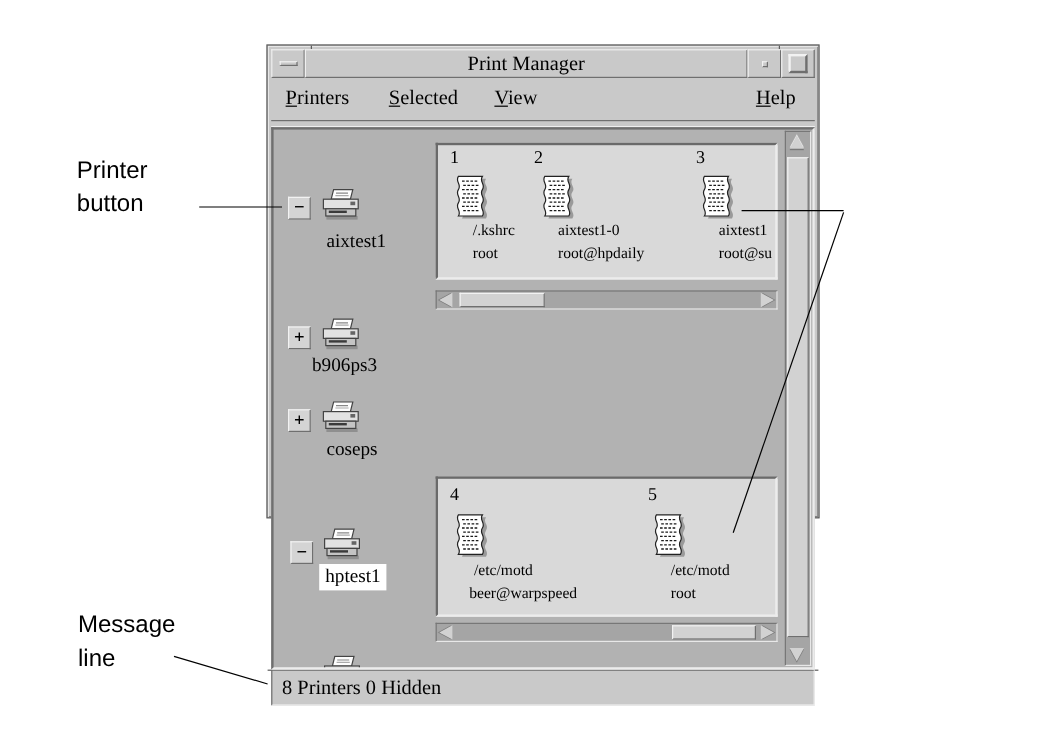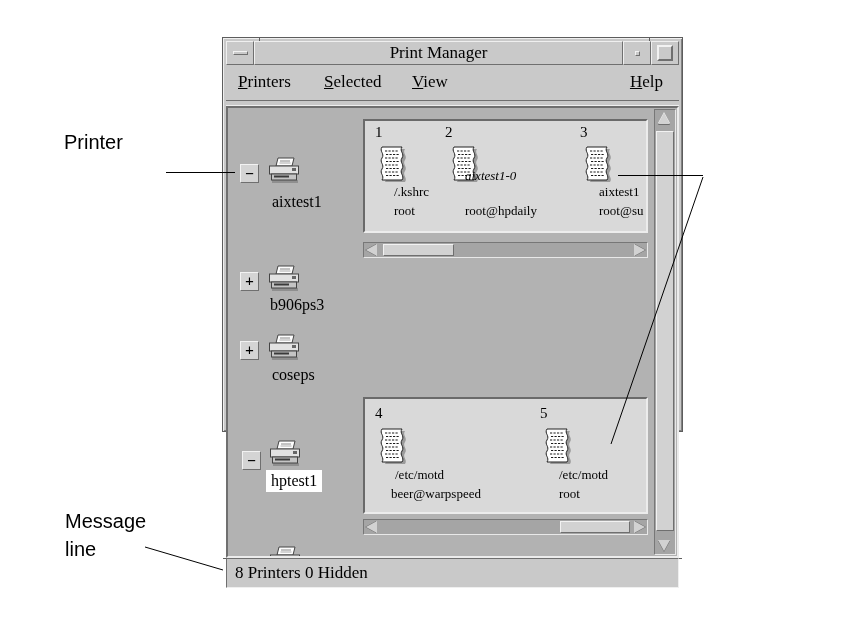--- a/index.html
+++ b/index.html
@@ -108,20 +108,21 @@
           <line x1="12" y1="23.5" x2="26" y2="23.5"></line>
           <line x1="11" y1="27" x2="25" y2="27"></line>
           <line x1="12" y1="30.5" x2="25" y2="30.5"></line>
         </g>
       </symbol>
     </defs>
   </svg>
 
   <div class="callout" style="left:32px;top:128px;margin-left:32px;">
     <div>Printer</div>
+    <div>button</div>
   </div>
   <div class="callout" style="left:65px;top:507px;">
     <div>Message</div>
     <div>line</div>
   </div>
 
   <div class="window">
 
     <div class="frame-tick" style="left:36px;top:0;width:1px;height:3px;"></div>
     <div class="frame-tick" style="left:426px;top:0;width:1px;height:3px;"></div>
@@ -168,21 +169,21 @@
               </svg></div>
           <div class="job-file" style="left:-4px;top:62px;">/.kshrc</div>
           <div class="job-owner" style="left:-4px;top:81px;">root</div>
         </div>
         <div class="job-cell" style="left:79px;width:135px;">
           <div class="job-number" style="top:2px;">2</div>
           <div class="doc-icon" style="position:absolute;left:2px;top:24px;">
             <svg width="34" height="38">
                 <use href="#sym-doc"></use>
               </svg></div>
-          <div class="job-file" style="left:-3px;top:46px;font-style:italic;">aixtest1-0</div>
+          <div class="job-file" style="left:-3px;top:62px;">aixtest1-0</div>
           <div class="job-owner" style="left:-3px;top:81px;">root@hpdaily</div>
         </div>
         <div class="job-cell" style="left:214px;width:90px;">
           <div class="job-number" style="top:2px;">3</div>
           <div class="doc-icon" style="position:absolute;left:0;top:24px;">
             <svg width="34" height="38">
                 <use href="#sym-doc"></use>
               </svg></div>
           <div class="job-file" style="left:-4px;top:62px;">aixtest1</div>
           <div class="job-owner" style="left:-4px;top:81px;">root@su</div>
@@ -192,21 +193,21 @@
       <div class="hscroll" style="top:134px;">
         <div class="arr arr-left"></div>
         <div class="hthumb" style="left:19px;width:71px;"></div>
         <div class="arr arr-right"></div>
       </div>
 
       <div class="toggle-btn" style="left:12px;top:164px;">+</div>
       <svg class="printer-icon" style="left:39px;top:157px;">
           <use href="#sym-printer"></use>
         </svg>
-      <div class="printer-label" style="left:42px;top:187px;">b906ps3</div>
+      <div class="printer-label" style="left:32px;top:187px;">b906ps3</div>
 
       <div class="toggle-btn" style="left:12px;top:233px;">+</div>
       <svg class="printer-icon" style="left:39px;top:226px;">
           <use href="#sym-printer"></use>
         </svg>
       <div class="printer-label" style="left:44px;top:257px;">coseps</div>
 
       <div class="toggle-btn" style="left:14px;top:343px;">−</div>
       <svg class="printer-icon" style="left:40px;top:332px;">
           <use href="#sym-printer"></use>

